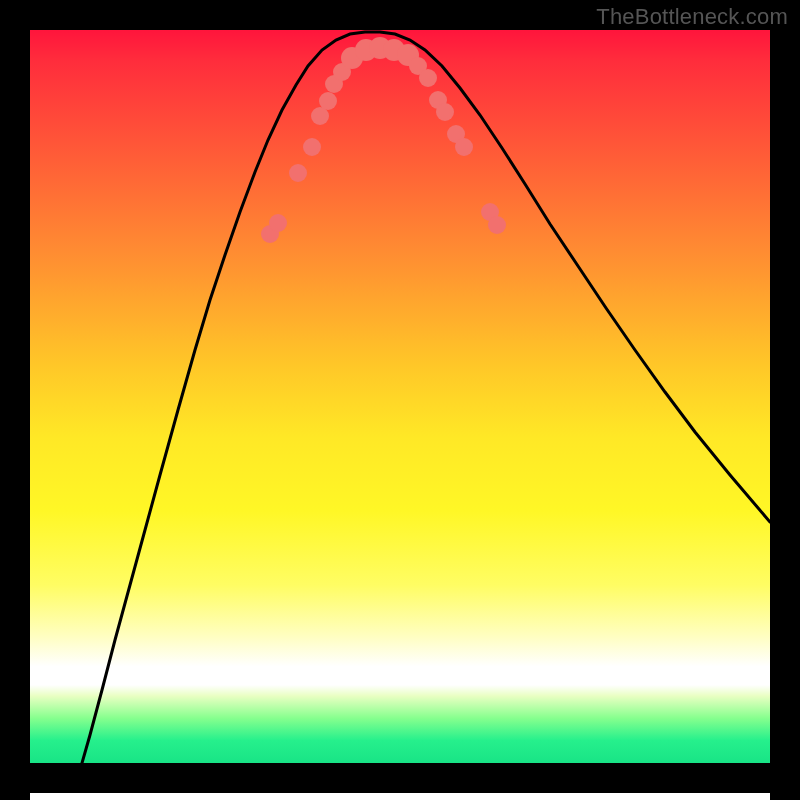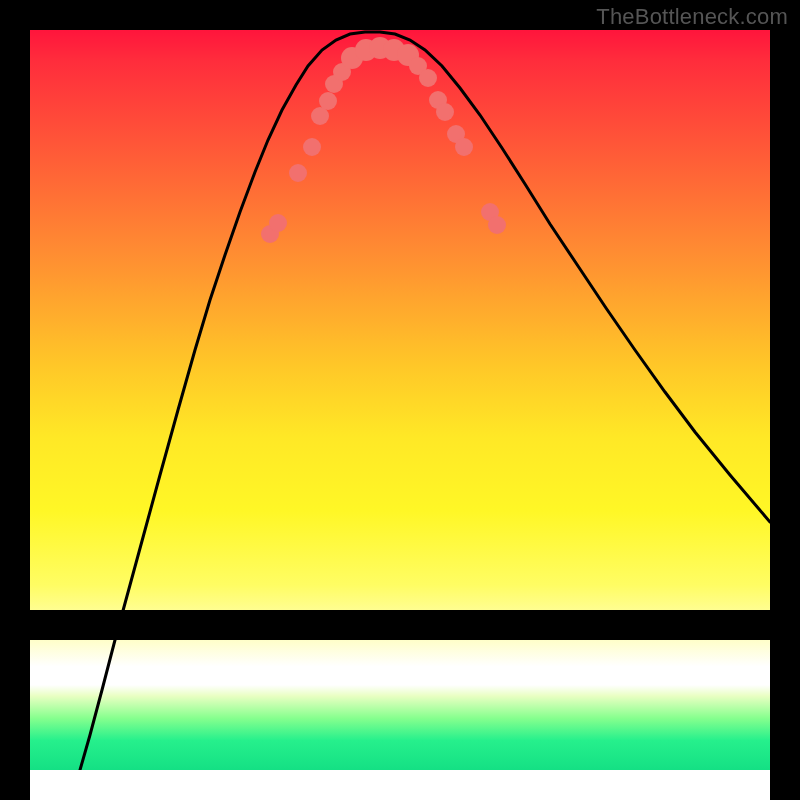--- a/index.html
+++ b/index.html
@@ -6,21 +6,21 @@
     margin: 0;
     padding: 0;
     width: 800px;
     height: 800px;
     overflow: hidden;
     font-family: Arial, Helvetica, sans-serif;
   }
   .canvas {
     position: relative;
     width: 800px;
-    height: 640px;
+    height: 793px;
     background: #86efac;
   }
   .border-top { position: absolute; left: 0; top: 0; width: 800px; height: 30px; background: #000; z-index: 10; }
   .border-bottom { position: absolute; left: 0; bottom: 0; width: 800px; height: 30px; background: #000; z-index: 10; }
   .border-left { position: absolute; left: 0; top: 0; width: 30px; height: 800px; background: #000; z-index: 10; }
   .border-right { position: absolute; right: 0; top: 0; width: 30px; height: 800px; background: #000; z-index: 10; }
 
   .gradient {
     position: absolute;
     left: 30px;

